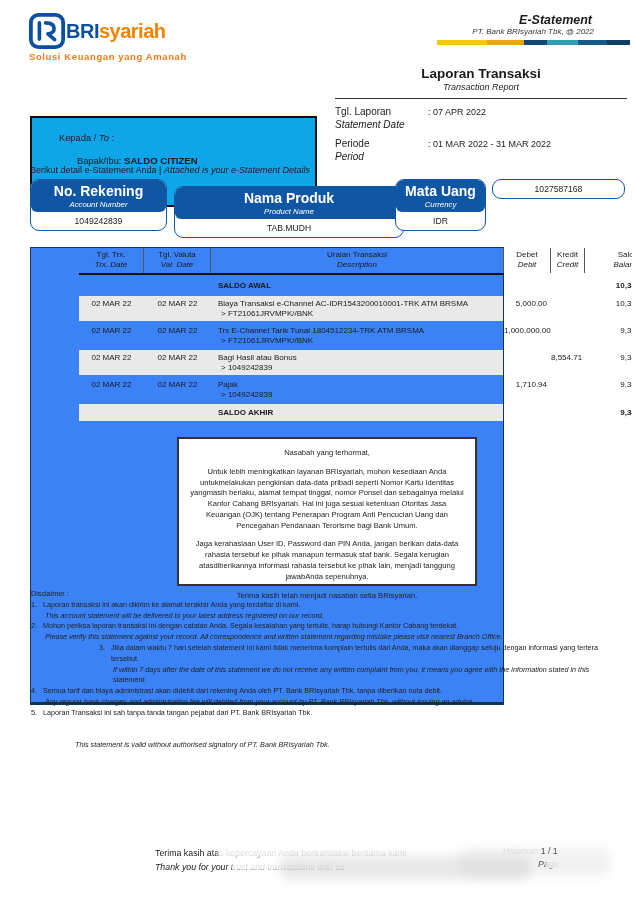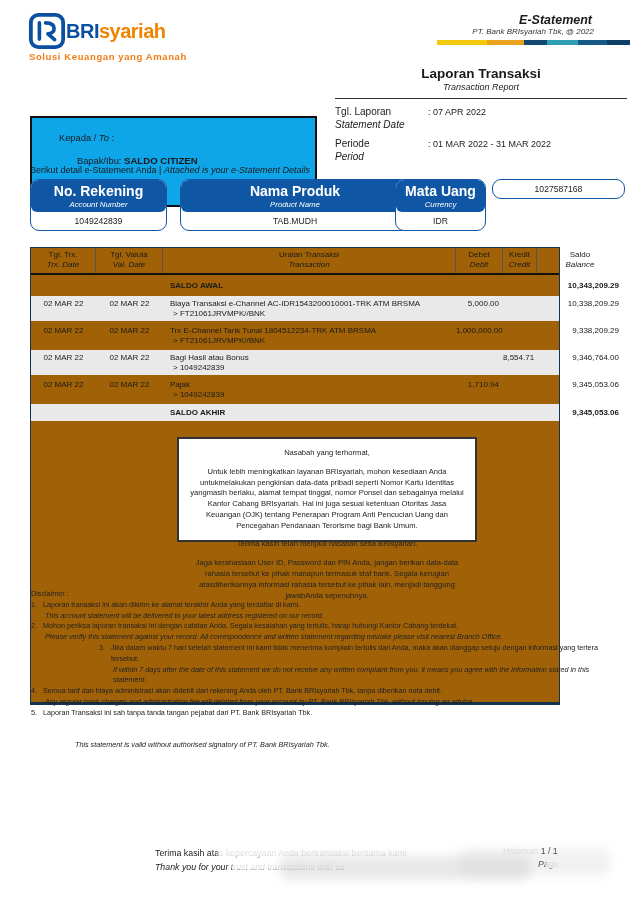--- a/index.html
+++ b/index.html
@@ -38,46 +38,46 @@
   .rf-label { width:93px; font-size:10px; line-height:1.25; }
   .rf-value { font-size:9px; padding-top:0.5px; }
 
   
   .attached { position:absolute; left:30px; top:165px; font-size:9px; }
 
   
   .cards { position:absolute; left:0; top:179px; width:632px; height:48px; }
   .card { position:absolute; border:1.5px solid #0f57a4; border-radius:9px; overflow:hidden; background:#fff; text-align:center; }
   .card1 { left:30px; width:137px; }
-  .card2 { left:180px; width:230px; }
+  .card2 { left:174px; width:230px;margin-top:7px; }
   .card3 { left:395px; width:91px; }
   .card4 { left:492px; width:133px; }
   .card-head { background:#0f57a4; color:#fff; padding:3px 2px 3px; border-radius:0 0 6px 6px; }
   .card-title { font-size:14px; font-weight:bold; line-height:1.2; }
   .card-sub { font-size:7.8px; font-style:italic; line-height:1.2; }
   .card-val { font-size:8.6px; padding:4px 0 4px; color:#222; }
 
   
-  .main-box { position:absolute; left:30px; top:247px; width:530px; height:458px;
-    border:1.5px solid #14334f; border-bottom:3px solid #14334f; background:#a16207; }
+  .main-box { position:absolute; left:30px; top:247px; width:474px; height:458px;
+    border:1.5px solid #14334f; border-bottom:3px solid #14334f; background:#3b82f6;padding-left:48px; }
   .thead { display:grid; grid-template-columns:65px 67px 293px 47px 34px 86px; border-bottom:2px solid #111; }
   .th { text-align:center; font-size:8px; line-height:1.25; padding:2px 1px 3px; border-right:1px solid #555; }
   .th:last-child { border-right:none; }
   .trow { display:grid; grid-template-columns:65px 67px 293px 47px 34px 86px; margin-top:2px; font-size:8px; }
   .trow.shade { background:#e9e9e9; }
   .trow .c { padding-top:3px; padding-bottom:3px; }
   .c1,.c2 { text-align:center; }
   .c3 { padding-left:7px; padding-right:4px; }
   .c3 .ref { padding-left:3px; margin-top:1px; }
   .c4,.c5,.c6 { text-align:right; padding-right:4px; }
   .trow.summary { font-weight:bold; }
   .trow.summary .c { padding-top:4px; padding-bottom:4px; }
 
   
-  .notice { position:absolute; left:177px; top:437px; width:300px; height:105px; border:2px solid #333;
+  .notice { position:absolute; left:177px; top:437px; width:300px; height:149px; border:2px solid #333;
     background:#fff; text-align:center; font-size:7.6px; line-height:1.42; padding:9px 11px; color:#222; }
   .notice p { margin-bottom:8px; }
 
   
   .disclaimer { position:absolute; left:31px; top:589px; width:592px; font-size:7.2px; line-height:1.5; color:#222; }
   .d-line { display:flex; }
   .d-num { width:12px; flex:0 0 12px; }
   .d-en { font-style:italic; margin-left:14px; }
   .d-indent { margin-left:68px; }
   .d-en-extra { margin-left:44px;margin-top:21px; }
@@ -171,21 +171,21 @@
         <div class="th">
           <div>Tgl. Trx.</div>
           <div class="it">Trx. Date</div>
         </div>
         <div class="th">
           <div>Tgl. Valuta</div>
           <div class="it">Val. Date</div>
         </div>
         <div class="th">
           <div>Uraian Transaksi</div>
-          <div class="it">Transaction</div>
+          <div class="it">Description</div>
         </div>
         <div class="th">
           <div>Debet</div>
           <div class="it">Debit</div>
         </div>
         <div class="th">
           <div>Kredit</div>
           <div class="it">Credit</div>
         </div>
         <div class="th">
@@ -257,22 +257,22 @@
           <div class="c c4"></div>
           <div class="c c5"></div>
           <div class="c c6">9,345,053.06</div>
         </div>
       </div>
   </div>
 
   <div class="notice">
     <p>Nasabah yang terhormat,</p>
     <p>Untuk lebih meningkatkan layanan BRIsyariah, mohon kesediaan Anda untukmelakukan pengkinian data-data pribadi seperti Nomor Kartu Identitas yangmasih berlaku, alamat tempat tinggal, nomor Ponsel dan sebagainya melalui Kantor Cabang BRIsyariah. Hal ini juga sesuai ketentuan Otoritas Jasa Keuangan (OJK) tentang Penerapan Program Anti Pencucian Uang dan Pencegahan Pendanaan Terorisme bagi Bank Umum.</p>
+    <p>Jaga kerahasiaan User ID, Password dan PIN Anda, jangan berikan data-data rahasia tersebut ke pihak manapun termasuk staf bank. Segala kerugian atasdiberikannya informasi rahasia tersebut ke pihak lain, menjadi tanggung jawabAnda sepenuhnya.</p>
     <p>Terima kasih telah menjadi nasabah setia BRIsyariah.</p>
-    <p>Jaga kerahasiaan User ID, Password dan PIN Anda, jangan berikan data-data rahasia tersebut ke pihak manapun termasuk staf bank. Segala kerugian atasdiberikannya informasi rahasia tersebut ke pihak lain, menjadi tanggung jawabAnda sepenuhnya.</p>
   </div>
 
   <div class="disclaimer">
     <div>Disclaimer :</div>
     <div>
         <div class="d-item">
           <div class="d-line">
             <span class="d-num">1.</span>
             <span>Laporan transaksi ini akan dikirim ke alamat terakhir Anda yang terdaftar di kami.</span>
           </div>

